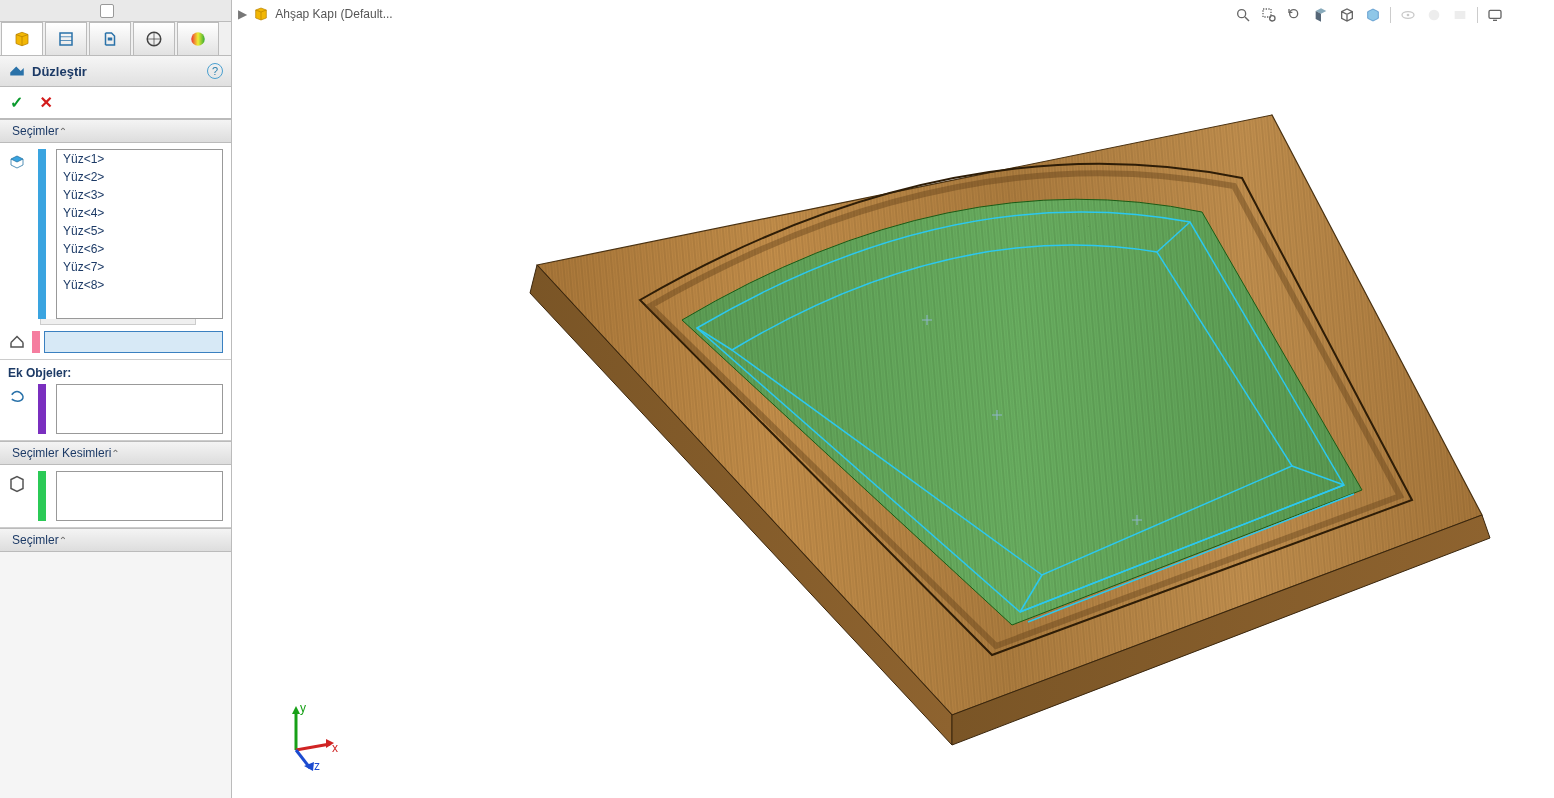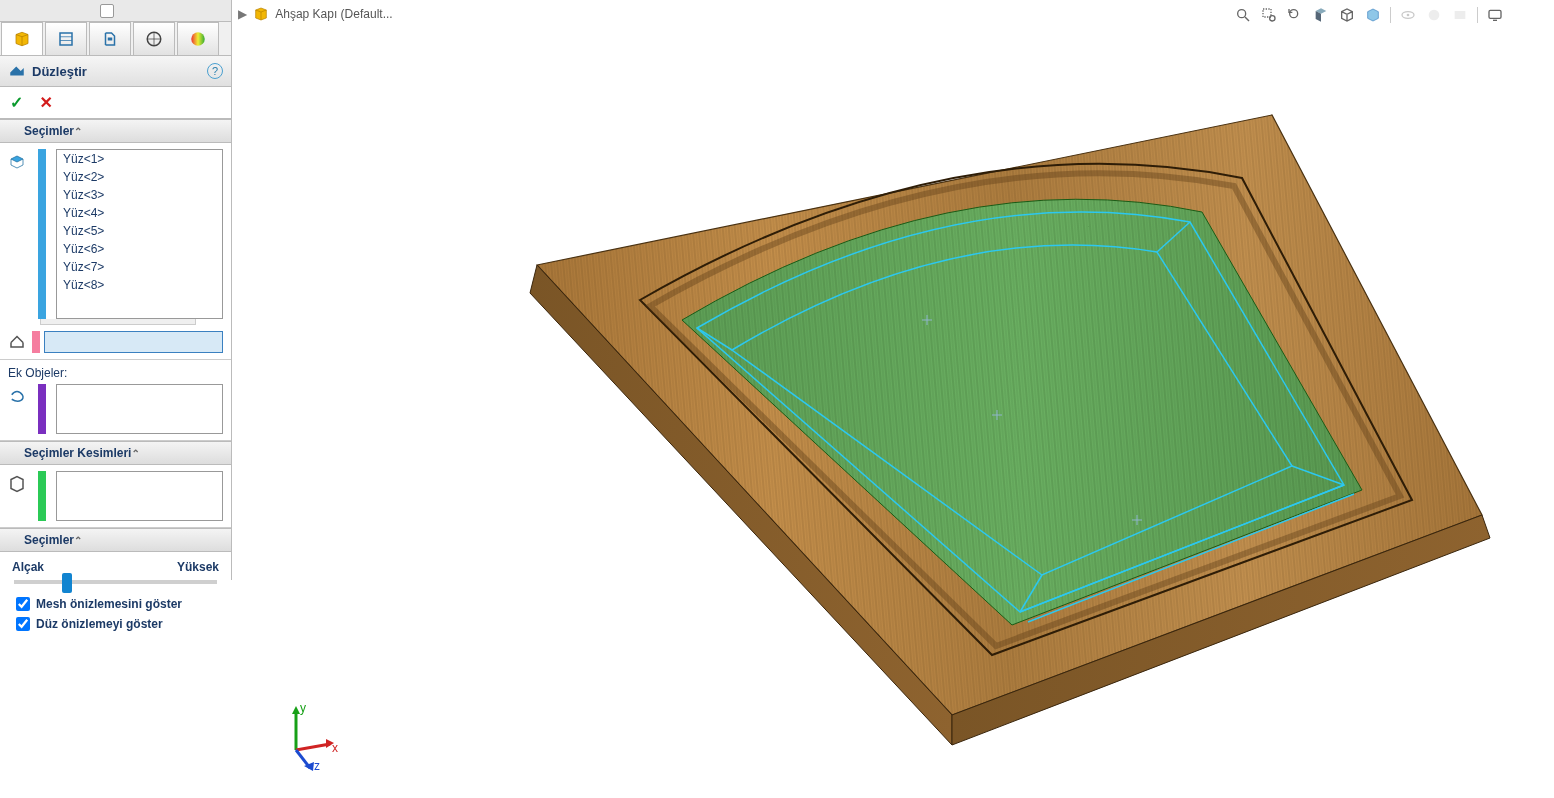--- a/index.html
+++ b/index.html
@@ -1,19 +1,19 @@
 <!DOCTYPE html>
 <html><head>
 <meta charset="utf-8">
 <style>
 * { box-sizing: border-box; margin: 0; padding: 0; font-family: "Segoe UI", Arial, sans-serif; font-size: 12px; }
 body { width: 1554px; height: 798px; background: #fff; overflow: hidden; position: relative; }
 
 
-.side-panel { position: absolute; left: 0; top: 0; width: 232px; height: 580px; background: #f5f5f5; border-right: 1px solid #bbb; }
+.side-panel { position: absolute; left: 0; top: 0; width: 232px; height: 798px; background: #f5f5f5; border-right: 1px solid #bbb; }
 
 
 .top-dock { height: 22px; background: #e9e9e9; border-bottom: 1px solid #bbb; display:flex; align-items:center; }
 .top-dock .dot { width:14px; height:14px; margin-left:100px; border:1px solid #999; background:#fff; border-radius:2px; }
 
 
 .tab-strip { display: flex; height: 34px; border-bottom: 1px solid #bbb; background: #f0f0f0; }
 .tab-strip .tab { width: 42px; border: 1px solid #bbb; border-bottom: none; margin: 0 1px; display:flex; align-items:center; justify-content:center; background: linear-gradient(#fff,#e2e2e2); }
 .tab-strip .tab.active { background: #fff; }
 .tab-icon { width: 18px; height: 18px; }
@@ -23,21 +23,21 @@
 .feat-header .icon { width:18px; height:18px; margin-right:6px; }
 .feat-header .title { flex:1; font-weight:700; color:#1c3a66; font-size:13px; }
 .feat-header .help { width:16px; height:16px; border:1px solid #4aa0d0; border-radius:50%; color:#2b7fad; text-align:center; line-height:14px; font-size:11px; cursor:pointer; }
 
 
 .ok-row { display:flex; gap:16px; padding: 6px 10px; background:#fff; border-bottom:1px solid #bbb; }
 .ok-row .ok { color:#0a9a2d; font-size:16px; font-weight:bold; cursor:pointer; }
 .ok-row .cancel { color:#d31c1c; font-size:16px; font-weight:bold; cursor:pointer; }
 
 
-.section-head { display:flex; align-items:center; padding: 4px 24px; background: linear-gradient(#f4f4f4,#ddd); border-bottom:1px solid #bbb; border-top:1px solid #bbb; color:#1c3a66; font-weight:700; }
+.section-head { display:flex; align-items:center; padding: 4px 12px; background: linear-gradient(#f4f4f4,#ddd); border-bottom:1px solid #bbb; border-top:1px solid #bbb; color:#1c3a66; font-weight:400; }
 .section-head .chev { color:#666; font-size:10px; cursor:pointer; }
 
 .section-body { padding: 6px 8px; background:#fff; border-bottom:1px solid #ccc; }
 
 
 .sel-row { display:flex; align-items:flex-start; gap:10px; }
 .sel-row .icon-cell { width:20px; padding-top:4px; }
 .sel-row .bar { width: 8px; align-self:stretch; }
 .bar.blue { background:#3aa4e0; }
 .bar.pink { background:#f57d9f; }
@@ -49,21 +49,21 @@
 .grabber { height:6px; border:1px solid #ccc; border-top:none; background:#efefef; margin: 0 0 6px 32px; width: 156px; }
 
 .input-row { display:flex; align-items:center; gap:4px; }
 .input-row .icon-cell { width:20px; }
 .input-row .bar { width:8px; height:22px; }
 .input-row input { flex:1; height:22px; border:1px solid #3a80c0; background:#d7e9f6; padding:2px 4px; }
 
 .empty-box { flex:1; height:50px; border:1px solid #999; background:#fff; }
 
 
-.small-label { color:#1c3a66; font-weight:400; margin-bottom:4px; display:block; }
+.small-label { color:#1c3a66; font-weight:700; margin-bottom:4px; display:block; }
 
 
 .acc-labels { display:flex; justify-content:space-between; color:#1c3a66; font-weight:600; padding: 2px 4px; }
 .slider-wrap { padding: 4px 6px 10px; }
 .slider { width: 100%; height:4px; background:#cfcfcf; position:relative; }
 .slider .thumb { position:absolute; left:48px; top:-7px; width:10px; height:20px; background:#1184d0; border-radius:2px; cursor:pointer; }
 
 
 .check-row { display:flex; align-items:center; gap:6px; padding:3px 8px; color:#1c3a66; font-weight:600; }
 .check-row input { width:14px; height:14px; }
@@ -214,39 +214,20 @@
           </svg>
       </span>
       <span class="bar green"></span>
       <div class="empty-box"></div>
     </div>
   </div>
 
   <div class="section-head">
     <span>Seçimler</span>
     <span class="chev">⌃</span>
-  </div>
-  <div class="section-body" style="border-bottom:none;">
-    <div class="acc-labels">
-      <span>Alçak</span>
-      <span>Yüksek</span>
-    </div>
-    <div class="slider-wrap">
-      <div class="slider">
-        <div class="thumb"></div>
-      </div>
-    </div>
-    <label class="check-row">
-      <input type="checkbox" checked="" style="">
-      <span>Mesh önizlemesini göster</span>
-    </label>
-    <label class="check-row">
-      <input type="checkbox" checked="" style="">
-      <span>Düz önizlemeyi göster</span>
-    </label>
   </div>
 </div>
 
 <div class="viewport">
 
   <div class="crumb">
     <span class="arrow">▶</span>
     <svg class="part-icon" viewBox="0 0 24 24">
         <path fill="#f2b705" stroke="#b57f00" d="M4 6 12 3 20 6 20 18 12 21 4 18Z"></path>
         <path stroke="#b57f00" fill="none" d="M4 6 12 9 20 6 M12 9 12 21"></path>

